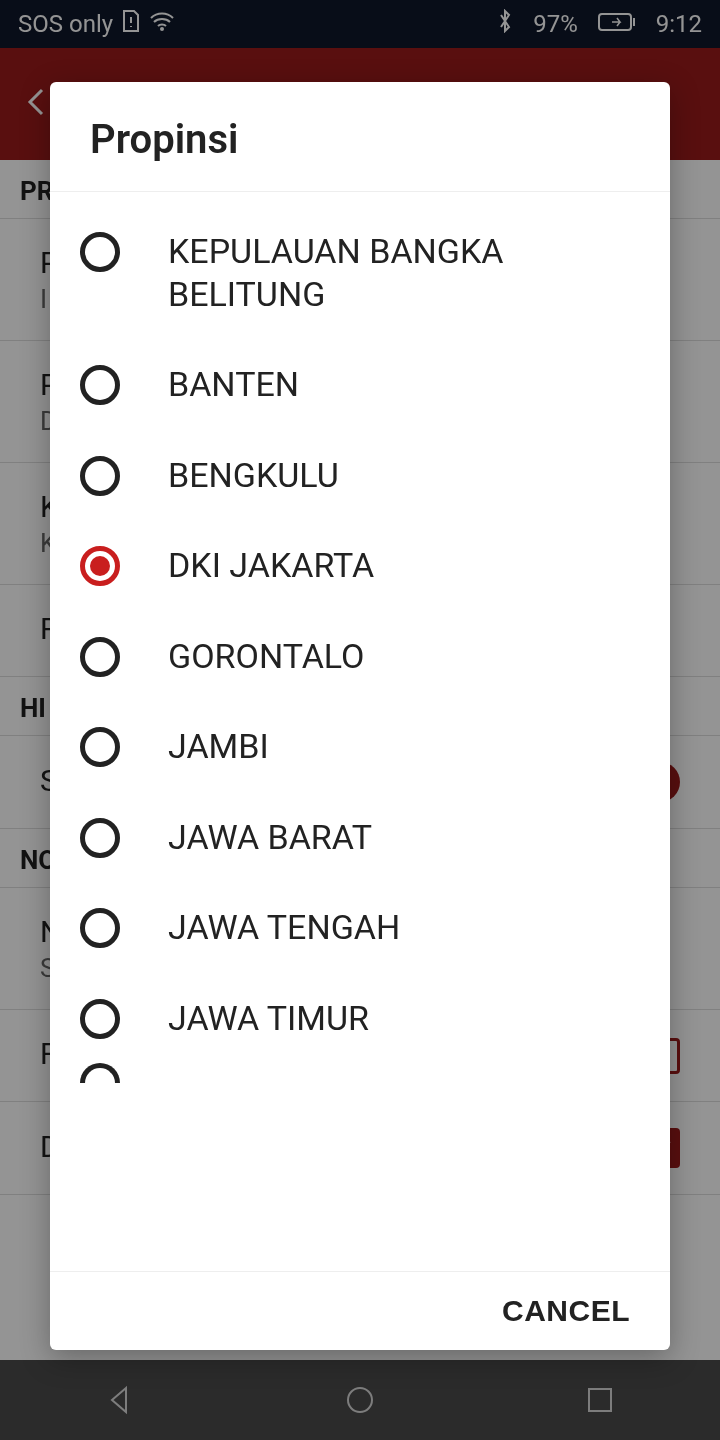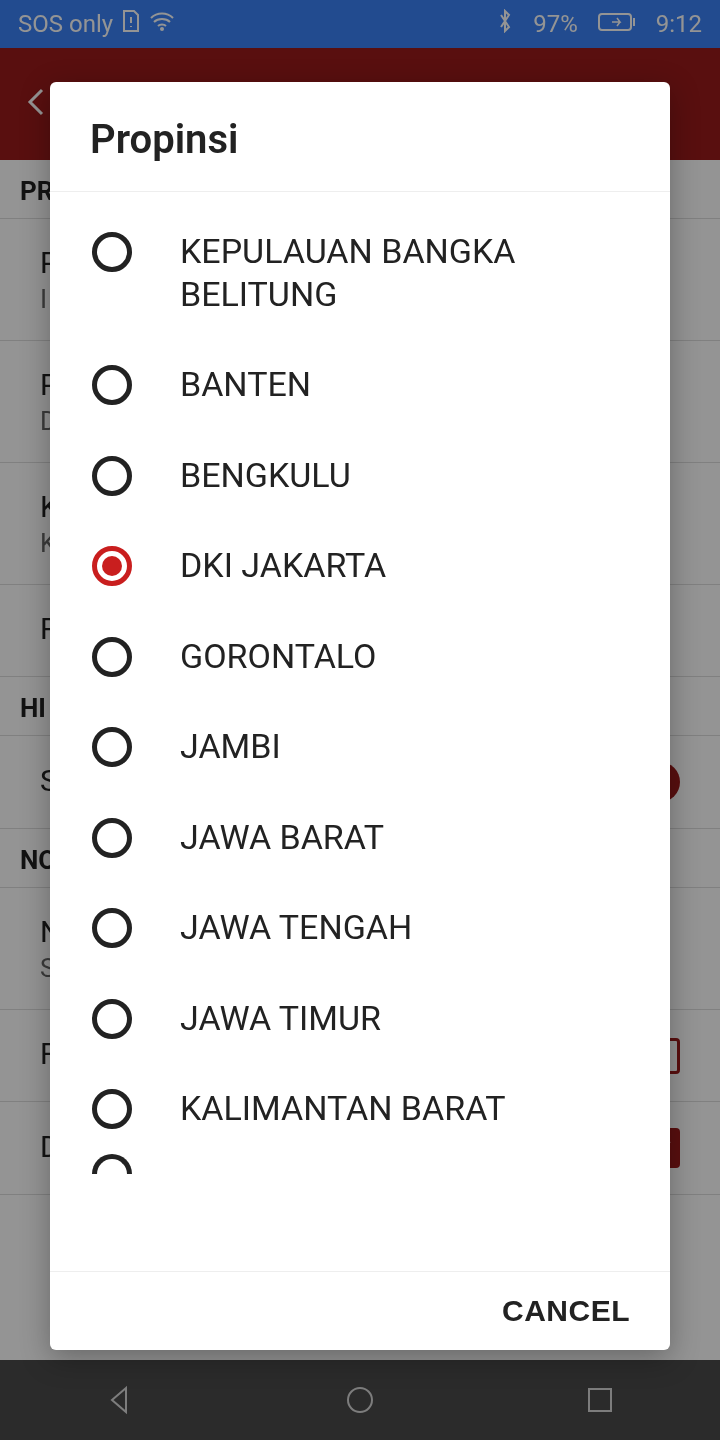--- a/index.html
+++ b/index.html
@@ -8,21 +8,21 @@
 
   
   .status-bar {
     height: 48px;
     display: flex;
     align-items: center;
     justify-content: space-between;
     padding: 0 18px;
     color: #fff;
     font-size: 24px;
-    background: #3b82f6;
+    background: #0f172a;
   }
   .status-left, .status-right { display: flex; align-items: center; gap: 8px; }
   .status-right { gap: 20px; }
 
   
   .app-bar {
     height: 112px;
     background: #9a1b1b;
     display: flex;
     align-items: center;
@@ -99,21 +99,21 @@
   .dialog-title {
     font-size: 40px;
     font-weight: 600;
     color: #222;
     padding: 34px 40px 28px;
     border-bottom: 1px solid #eee;
   }
   .dialog-list {
     flex: 1;
     overflow: hidden;
-    padding: 18px 12px 0;
+    padding: 18px 0 0;
   }
   .radio-row {
     display: flex;
     align-items: center;
     padding: 24px 30px;
     gap: 48px;
   }
   .radio-row.first { align-items: flex-start; padding-top: 20px; }
   .radio {
     width: 40px; height: 40px; flex-shrink: 0;
@@ -298,22 +298,18 @@
         <div class="radio-label">JAWA BARAT</div>
       </div>
       <div class="radio-row">
         <div class="radio"></div>
         <div class="radio-label">JAWA TENGAH</div>
       </div>
       <div class="radio-row">
         <div class="radio"></div>
         <div class="radio-label">JAWA TIMUR</div>
       </div>
-      <div class="radio-row">
-        <div class="radio"></div>
-        <div class="radio-label">KALIMANTAN BARAT</div>
-      </div>
       <div class="partial-radio"></div>
     </div>
   <div class="dialog-actions">
     <button class="cancel-btn">CANCEL</button>
   </div>
 </div>
 
 </body></html>

